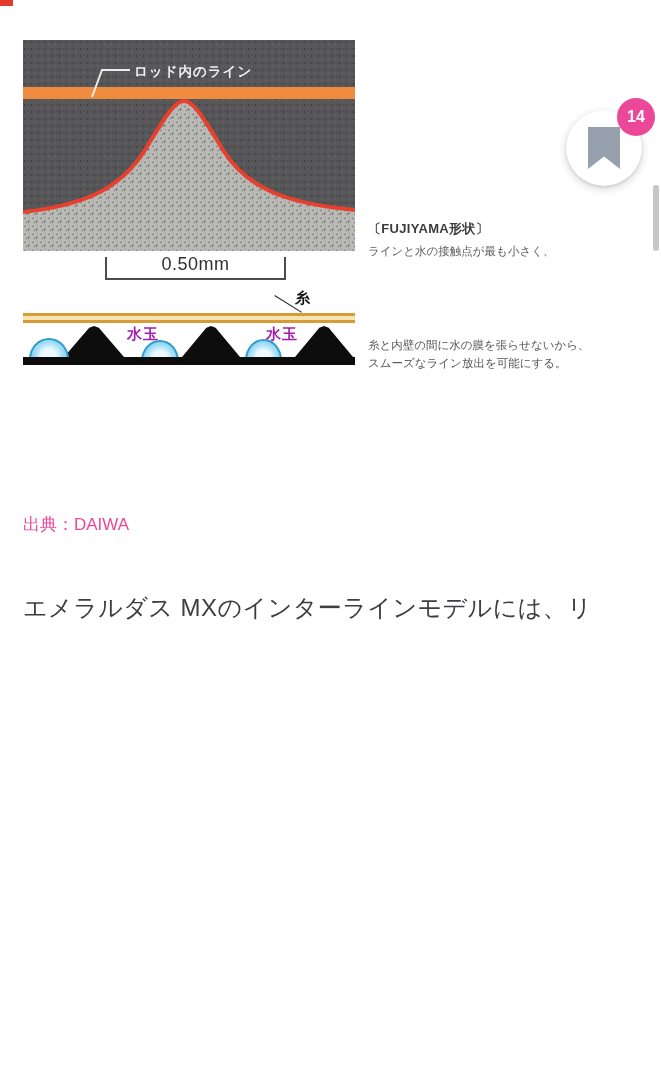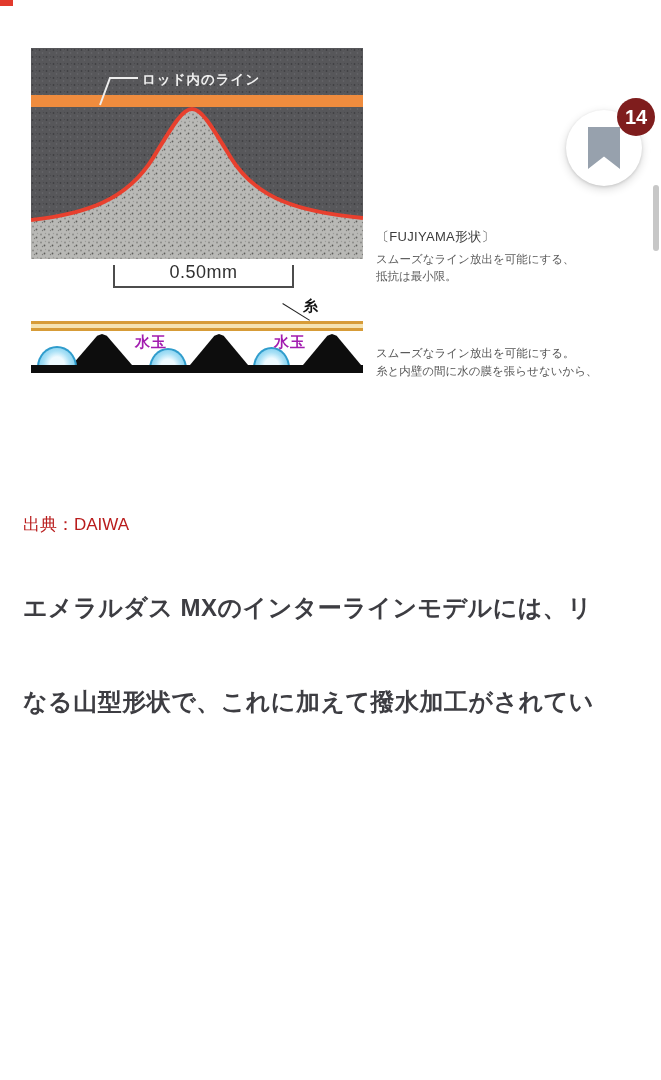--- a/index.html
+++ b/index.html
@@ -41,52 +41,52 @@
   .droplet.d3{left:222px;top:299px;width:33px;}
   .wd-label{position:absolute;top:285px;font-size:15px;font-weight:bold;color:#a21caf;letter-spacing:1px;}
   .wd-label.w1{left:104px;}
   .wd-label.w2{left:243px;}
 
   
   .logo{position:absolute;left:336px;top:8px;width:236px;height:48px;}
 
   
   .fujiyama{position:absolute;left:345px;top:180px;width:240px;color:#4b4b4b;}
-  .fujiyama .cap-title{font-size:13px;font-weight:normal;color:#3c3c3c;margin-bottom:5px;letter-spacing:.3px;}
+  .fujiyama .cap-title{font-size:13px;font-weight:bold;color:#3c3c3c;margin-bottom:5px;letter-spacing:.3px;}
   .fujiyama .cap-line{font-size:11.5px;color:#5c5c5c;line-height:17px;}
   .water-cap{position:absolute;left:345px;top:296px;width:250px;}
   .water-cap .cap-line{font-size:11.5px;color:#555;line-height:18px;}
 
   
   .fab{position:absolute;left:566px;top:110px;width:76px;height:76px;border-radius:50%;
        background:#ffffff;box-shadow:0 3px 10px rgba(0,0,0,.16),0 1px 3px rgba(0,0,0,.12);
        display:flex;align-items:center;justify-content:center;cursor:pointer;}
   .bookmark-glyph{width:32px;height:42px;background:#97a1ad;
        clip-path:polygon(0 0,100% 0,100% 100%,50% 70%,0 100%);}
   .fab-badge{position:absolute;left:617px;top:98px;width:38px;height:38px;border-radius:50%;
-       background:#7f1d1d;color:#fff;font-size:20px;font-weight:bold;
+       background:#ec4899;color:#fff;font-size:16px;font-weight:bold;
        display:flex;align-items:center;justify-content:center;}
 
   
   .scroll-thumb{position:absolute;left:653px;top:185px;width:6px;height:66px;border-radius:3px;background:#c7c7c7;}
 
   
-  .source{position:absolute;left:23px;top:513px;font-size:17px;color:#b91c1c;}
+  .source{position:absolute;left:23px;top:513px;font-size:17px;color:#ec4899;}
   .article{position:absolute;left:23px;top:584px;width:616px;color:#3d3d42;font-size:24px;}
   .article p{margin:0 0 47px 0;}
-  .article .tl{display:block;line-height:47px;white-space:nowrap;letter-spacing:.5px;font-weight:bold;}
+  .article .tl{display:block;line-height:47px;white-space:nowrap;letter-spacing:.5px;}
 </style>
 </head>
 <body>
 
 <div id="screen">
 
   <div class="red-chip"></div>
 
-  <figure class="hero" style="margin:8px">
+  <figure class="hero" style="margin:0">
 
     <div class="photo">
       <svg width="332" height="211" viewBox="0 0 332 211">
         <defs>
           <pattern id="darkNoise" width="7" height="7" patternUnits="userSpaceOnUse">
             <rect width="7" height="7" fill="#57575a"></rect>
             <circle cx="1.5" cy="2" r="0.9" fill="#3f3f42"></circle>
             <circle cx="4.5" cy="5" r="0.8" fill="#6a6a6e"></circle>
             <circle cx="5.5" cy="1.5" r="0.7" fill="#4a4a4e"></circle>
           </pattern>
@@ -121,41 +121,39 @@
     <div class="droplet d1"></div>
     <div class="droplet d2"></div>
     <div class="droplet d3"></div>
     <div class="wd-label w1">水玉</div>
     <div class="wd-label w2">水玉</div>
     <div class="base-bar"></div>
 
 
     <div class="fujiyama">
       <div class="cap-title">〔FUJIYAMA形状〕</div>
-      <div class="cap-line">スムーズなライン放出を可能にする、</div>
-      <div class="cap-line">抵抗は最小限。</div>
+      <div class="cap-line">ラインと水の接触点が最も小さく、</div>
     </div>
 
     <div class="water-cap">
+      <div class="cap-line">糸と内壁の間に水の膜を張らせないから、</div>
       <div class="cap-line">スムーズなライン放出を可能にする。</div>
-      <div class="cap-line">糸と内壁の間に水の膜を張らせないから、</div>
     </div>
   </figure>
 
   <div class="fab">
     <div class="bookmark-glyph"></div>
   </div>
   <div class="fab-badge">14</div>
 
   <div class="scroll-thumb"></div>
 
   <div class="source">出典：DAIWA</div>
 
   <div class="article">
     <p>
       <span class="tl">エメラルダス MXのインターラインモデルには、リ</span>
     </p>
     <p>
-      <span class="tl">なる山型形状で、これに加えて撥水加工がされてい</span>
     </p>
   </div>
 
 </div>
 
 </body></html>

